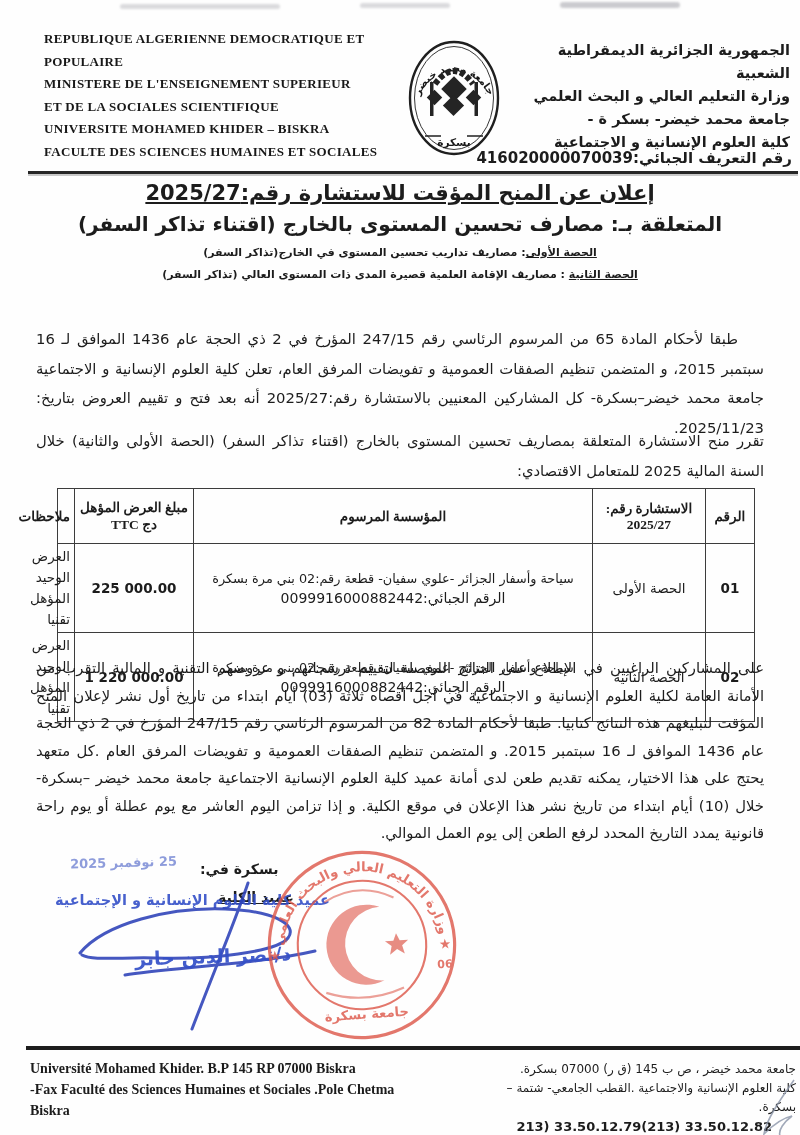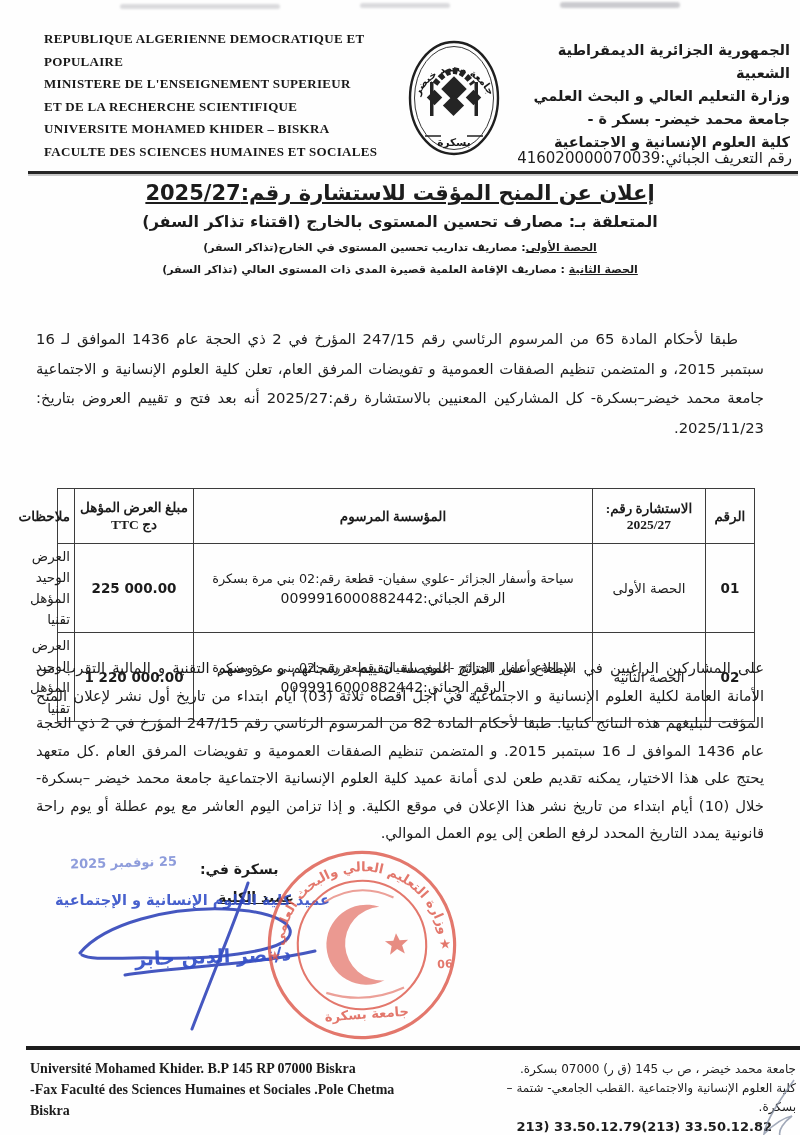--- a/index.html
+++ b/index.html
@@ -8,27 +8,27 @@
         box-shadow:0 0 6px rgba(0,0,0,.25);}
   
   .mark{position:absolute;background:#9a9aa2;opacity:.35;border-radius:3px;filter:blur(1px);}
   
   .hdr-left{position:absolute;top:28px;left:44px;width:400px;
             font-family:"Liberation Serif",serif;font-weight:bold;font-size:13px;
             line-height:22.5px;letter-spacing:.3px;color:#181818;}
   .hdr-logo{position:absolute;top:32px;left:398px;width:112px;height:132px;}
   .hdr-right{position:absolute;top:39px;right:10px;width:280px;direction:rtl;text-align:right;
              font-weight:bold;font-size:14.5px;line-height:23px;}
-  .tax-line{position:absolute;top:149px;right:8px;direction:rtl;font-weight:normal;font-size:15px;}
+  .tax-line{position:absolute;top:149px;right:8px;direction:rtl;font-weight:bold;font-size:15px;}
   .top-rule{position:absolute;top:171px;left:28px;right:2px;height:3px;background:#262626;
             box-shadow:0 2px 0 rgba(40,40,40,.25);}
   
   .title-block{position:absolute;top:181px;left:36px;right:36px;direction:rtl;text-align:center;}
   .t1{font-size:21px;font-weight:bold;text-decoration:underline;margin-bottom:7px;}
-  .t2{font-size:16px;font-weight:bold;margin-bottom:10px;}
+  .t2{font-size:20px;font-weight:bold;margin-bottom:10px;}
   .t3{font-size:11px;font-weight:bold;margin-bottom:9px;}
   .t3 .lot-label{text-decoration:underline;}
   
   .para{position:absolute;left:36px;right:36px;direction:rtl;text-align:justify;
         font-size:14.8px;line-height:29.5px;}
   .para1{top:324px;text-indent:26px;}
   .para2{top:426px;}
   .para3{top:654px;line-height:27.5px;}
   
   table.lots{position:absolute;top:488px;left:57px;width:698px;direction:rtl;
@@ -72,21 +72,21 @@
 <div class="page">
 
   <div class="mark" style="top:4px;left:120px;width:160px;height:5px;"></div>
   <div class="mark" style="top:3px;left:360px;width:90px;height:5px;"></div>
   <div class="mark" style="top:2px;left:560px;width:120px;height:6px;opacity:.5;"></div>
 
   <div class="hdr-left">
     <div>REPUBLIQUE ALGERIENNE DEMOCRATIQUE ET</div>
     <div>POPULAIRE</div>
     <div>MINISTERE DE L'ENSEIGNEMENT SUPERIEUR</div>
-    <div>ET DE LA RECHERCHE SCIENTIFIQUE</div>
+    <div>ET DE LA SOCIALES SCIENTIFIQUE</div>
     <div>UNIVERSITE  MOHAMED KHIDER – BISKRA</div>
     <div>FACULTE DES SCIENCES HUMAINES ET SOCIALES</div>
   </div>
 
   <div class="hdr-logo">
     <svg width="112" height="132" viewBox="0 0 110 132">
       <ellipse cx="55" cy="66" rx="44" ry="56" fill="none" stroke="#1f1f1f" stroke-width="2.4"></ellipse>
       <ellipse cx="55" cy="66" rx="39.5" ry="51.5" fill="none" stroke="#1f1f1f" stroke-width="0.9"></ellipse>
       <defs>
         <path id="logoTopArc" d="M 15,80 A 41,52 0 0 1 95,80" fill="none"></path>
@@ -123,20 +123,21 @@
   <div class="top-rule"></div>
 
   <div class="title-block">
     <div class="t1">إعلان عن المنح المؤقت للاستشارة رقم:2025/27</div>
     <div class="t2">المتعلقة بـ: مصارف تحسين المستوى بالخارج (اقتناء تذاكر السفر)</div>
     <div class="t3"><span class="lot-label">الحصة الأولى</span><span>: مصاريف تداريب تحسين المستوى في الخارج(تذاكر السفر)</span></div>
     <div class="t3"><span class="lot-label">الحصة الثانية</span><span> : مصاريف الإقامة العلمية قصيرة المدى ذات المستوى العالي (تذاكر السفر)</span></div>
   </div>
 
   <div class="para para1">طبقا لأحكام المادة 65 من المرسوم الرئاسي رقم 247/15 المؤرخ في 2 ذي الحجة عام 1436 الموافق لـ 16 سبتمبر 2015، و المتضمن تنظيم الصفقات العمومية و تفويضات المرفق العام، تعلن كلية العلوم الإنسانية و الاجتماعية جامعة محمد خيضر–بسكرة- كل المشاركين المعنيين بالاستشارة رقم:2025/27 أنه بعد فتح و تقييم العروض بتاريخ: 2025/11/23.</div>
+  <div class="para para2">تقرر منح الاستشارة المتعلقة بمصاريف تحسين المستوى بالخارج (اقتناء تذاكر السفر) (الحصة الأولى والثانية) خلال السنة المالية 2025 للمتعامل الاقتصادي:</div>
 
   <table class="lots">
     <thead>
       <tr>
         <th class="c-num">الرقم</th>
         <th class="c-lot">
           <div>الاستشارة رقم:</div>
           <div>2025/27</div>
         </th>
         <th class="c-org">المؤسسة المرسوم</th>

